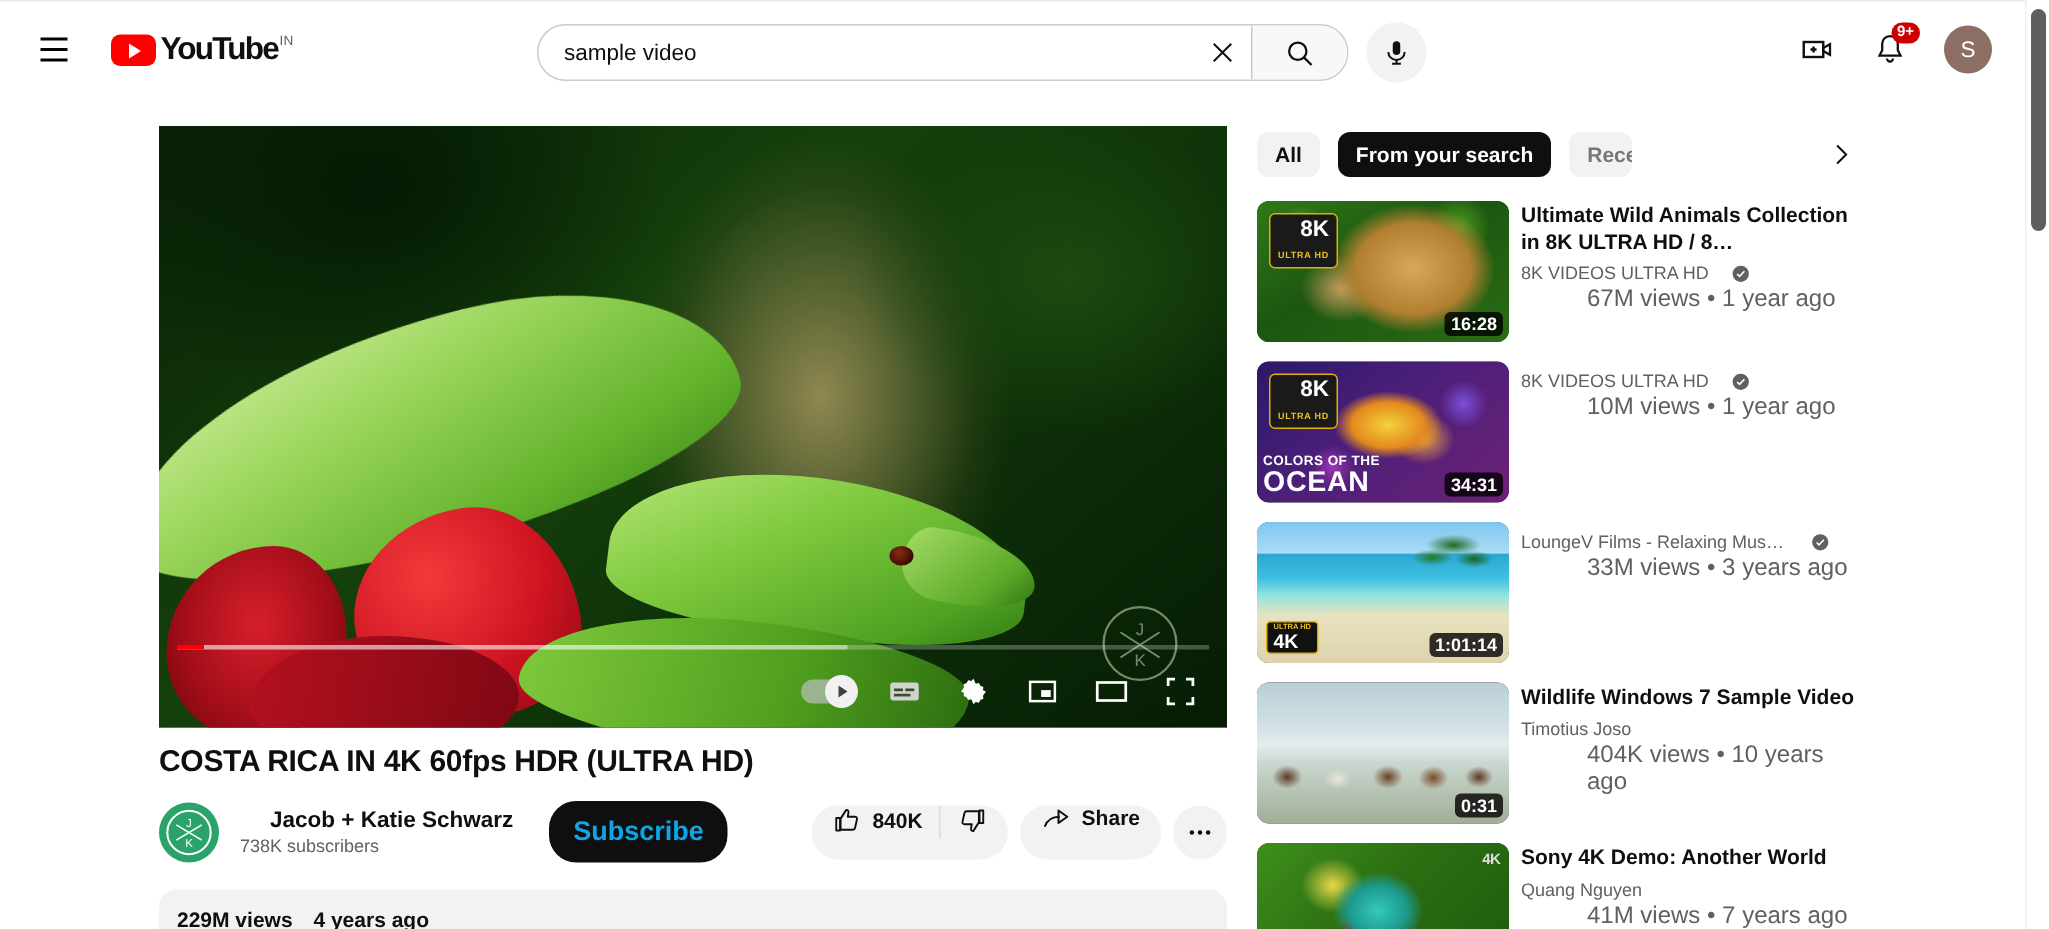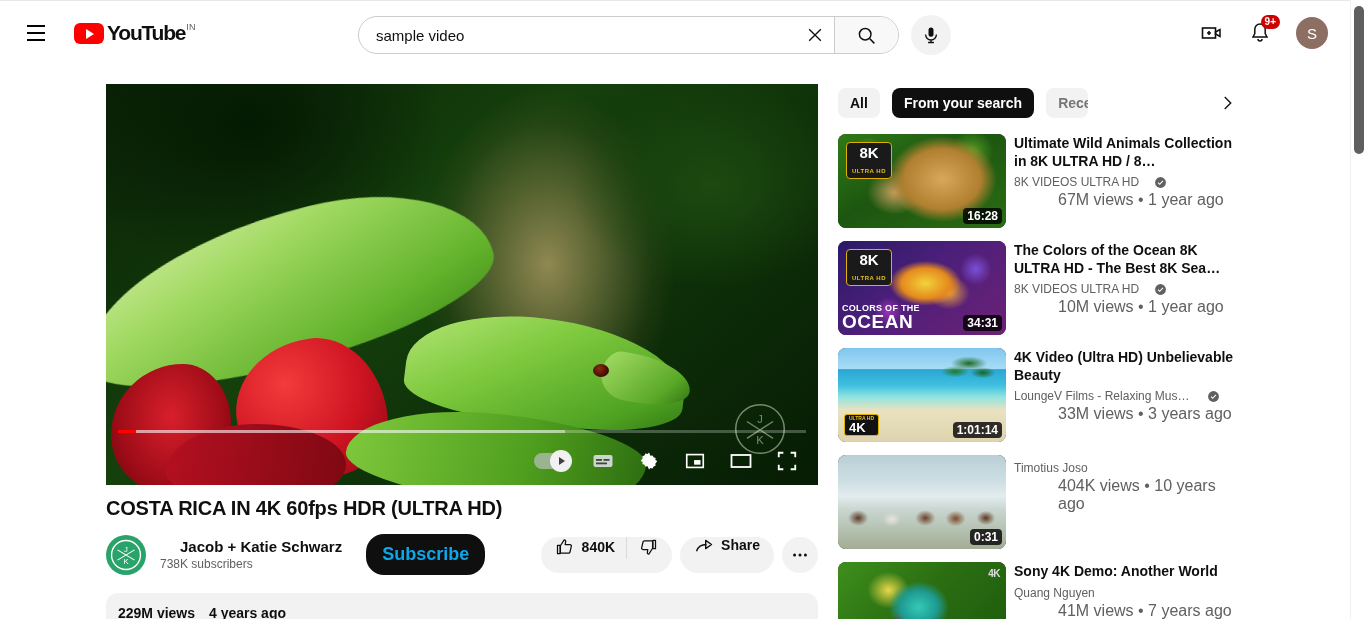--- a/index.html
+++ b/index.html
@@ -306,21 +306,21 @@
   }
   .dur {
     position: absolute; right: 4px; bottom: 4px;
     background: rgba(0,0,0,0.8); color: #fff;
     font-size: 12px; font-weight: bold;
     padding: 1px 4px; border-radius: 4px;
   }
   .badge-8k {
     position: absolute; left: 8px; top: 8px;
     background: #1a1a1a; border: 1px solid #e0b100; border-radius: 4px;
-    padding: 2px 5px; text-align: center; line-height: 1;
+    padding: 2px 5px; text-align: right; line-height: 1;
   }
   .badge-8k .big { color: #fff; font-size: 15px; font-weight: bold; display:block; }
   .badge-8k .small { color: #e8c020; font-size: 6px; font-weight: bold; letter-spacing: 0.5px; }
   .badge-4k {
     position: absolute; left: 6px; bottom: 6px;
     background: #111; border: 1px solid #e0b100; border-radius: 3px;
     padding: 1px 4px; line-height: 1;
   }
   .badge-4k .small { color: #e8c020; font-size: 5px; font-weight: bold; display: block; }
   .badge-4k .big { color: #fff; font-size: 13px; font-weight: bold; display: block; }
@@ -649,21 +649,20 @@
             <span class="big">8K</span>
             <span class="small">ULTRA HD</span>
           </div>
           <div class="ocean-label">
             <span class="l1">COLORS OF THE</span>
             <span class="l2">OCEAN</span>
           </div>
           <div class="dur">34:31</div>
         </div>
         <div class="vmeta">
-          <div class="vtitle">The Colors of the Ocean 8K ULTRA HD - The Best 8K Sea…</div>
           <div class="vchan">
             <span class="nm">8K VIDEOS ULTRA HD</span>
             <svg class="verif" width="13" height="13" viewBox="0 0 24 24">
               <circle cx="12" cy="12" r="10" fill="#606060"></circle>
                 <path d="M7.5 12.3 L10.5 15.3 L16.5 9" stroke="#fff" stroke-width="2" fill="none"></path>
             </svg>
           </div>
           <div class="vstats">
             <span>10M views</span>
             <span> • </span>
@@ -675,21 +674,20 @@
       <div class="vid-item">
         <div class="thumb">
           <div class="art-beach"></div>
           <div class="badge-4k">
             <span class="small">ULTRA HD</span>
             <span class="big">4K</span>
           </div>
           <div class="dur">1:01:14</div>
         </div>
         <div class="vmeta">
-          <div class="vtitle">4K Video (Ultra HD) Unbelievable Beauty</div>
           <div class="vchan">
             <span class="nm">LoungeV Films - Relaxing Musi…</span>
             <svg class="verif" width="13" height="13" viewBox="0 0 24 24">
               <circle cx="12" cy="12" r="10" fill="#606060"></circle>
                 <path d="M7.5 12.3 L10.5 15.3 L16.5 9" stroke="#fff" stroke-width="2" fill="none"></path>
             </svg>
           </div>
           <div class="vstats">
             <span>33M views</span>
             <span> • </span>
@@ -697,20 +695,21 @@
           </div>
         </div>
       </div>
 
       <div class="vid-item">
         <div class="thumb">
           <div class="art-horses"></div>
           <div class="dur">0:31</div>
         </div>
         <div class="vmeta">
+          <div class="vtitle">Wildlife Windows 7 Sample Video</div>
           <div class="vchan">
             <span class="nm">Timotius Joso</span>
           </div>
           <div class="vstats">
             <span>404K views</span>
             <span> • </span>
             <span>10 years ago</span>
           </div>
         </div>
       </div>

